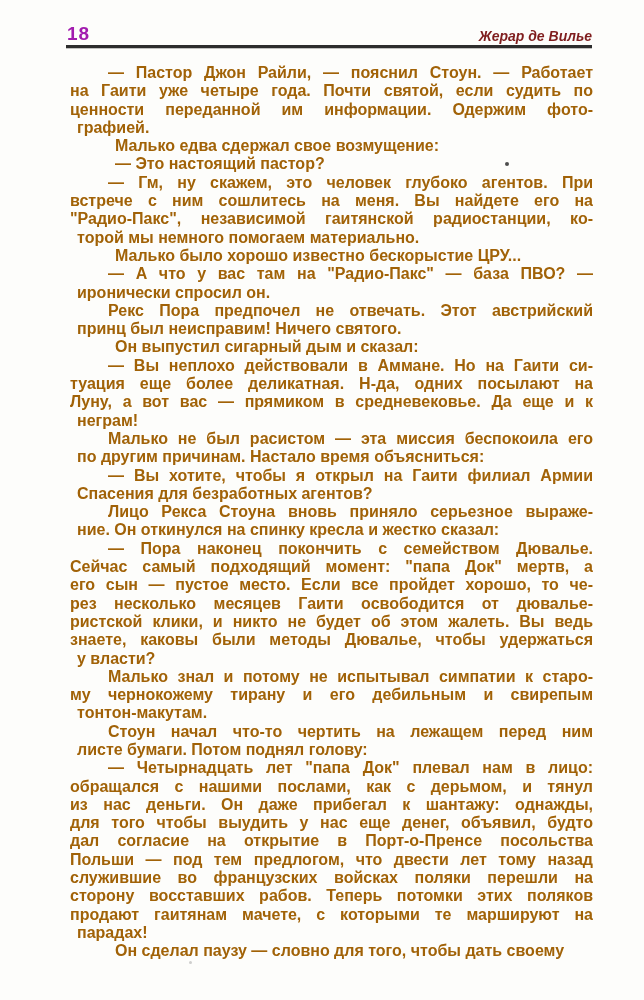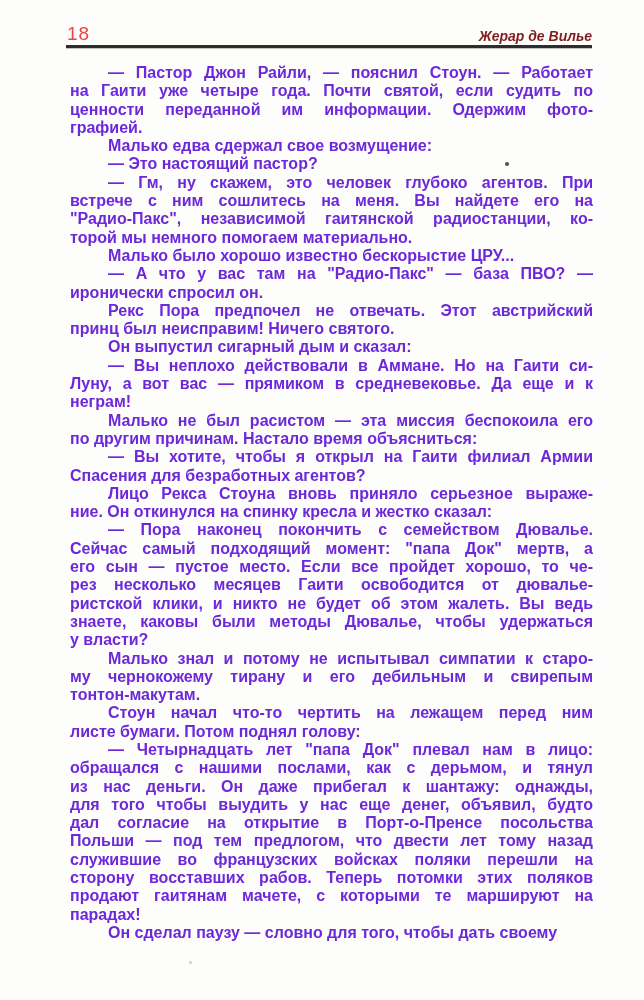--- a/index.html
+++ b/index.html
@@ -14,23 +14,23 @@
     background: #fdfdfb;
     overflow: hidden;
     font-family: "Liberation Sans", "DejaVu Sans", sans-serif;
     color: #161616;
   }
   .page-number {
     position: absolute;
     left: 67px;
     top: 23px;
     font-size: 19px;
-    font-weight: 400;
+    font-weight: 700;
     letter-spacing: 1px;
-    color: #ef4444;
+    color: #a21caf;
   }
   .running-title {
     position: absolute;
     right: 52px;
     top: 28px;
     font-size: 14px;
     font-weight: 700;
     font-style: italic;
     color: #7f1d1d;
   }
@@ -49,24 +49,24 @@
     top: 64px;
     width: 523px;
   }
   .line {
     font-size: 16px;
     line-height: 18.3px;
     font-weight: 700;
     text-align: justify;
     text-align-last: justify;
     white-space: normal;
-    color: #6d28d9;
+    color: #a16207;
   }
   .line.indent { text-indent: 38px; }
-  .line.last { text-align-last: left; }
+  .line.last { text-align-last: left; margin-left: 7px; }
   .speck1 {
     position: absolute;
     left: 505px;
     top: 162px;
     width: 4px;
     height: 4px;
     border-radius: 50%;
     background: #2e2e2e;
     opacity: 0.85;
   }
@@ -99,20 +99,21 @@
       <div class="line">встрече с ним сошлитесь на меня. Вы найдете его на</div>
       <div class="line">"Радио-Пакс", независимой гаитянской радиостанции, ко-</div>
       <div class="line last">торой мы немного помогаем материально.</div>
       <div class="line indent last">Малько было хорошо известно бескорыстие ЦРУ...</div>
       <div class="line indent">— А что у вас там на "Радио-Пакс" — база ПВО? —</div>
       <div class="line last">иронически спросил он.</div>
       <div class="line indent">Рекс Пора предпочел не отвечать. Этот австрийский</div>
       <div class="line last">принц был неисправим! Ничего святого.</div>
       <div class="line indent last">Он выпустил сигарный дым и сказал:</div>
       <div class="line indent">— Вы неплохо действовали в Аммане. Но на Гаити си-</div>
+      <div class="line">туация еще более деликатная. Н-да, одних посылают на</div>
       <div class="line">Луну, а вот вас — прямиком в средневековье. Да еще и к</div>
       <div class="line last">неграм!</div>
       <div class="line indent">Малько не был расистом — эта миссия беспокоила его</div>
       <div class="line last">по другим причинам. Настало время объясниться:</div>
       <div class="line indent">— Вы хотите, чтобы я открыл на Гаити филиал Армии</div>
       <div class="line last">Спасения для безработных агентов?</div>
       <div class="line indent">Лицо Рекса Стоуна вновь приняло серьезное выраже-</div>
       <div class="line last">ние. Он откинулся на спинку кресла и жестко сказал:</div>
       <div class="line indent">— Пора наконец покончить с семейством Дювалье.</div>
       <div class="line">Сейчас самый подходящий момент: "папа Док" мертв, а</div>

